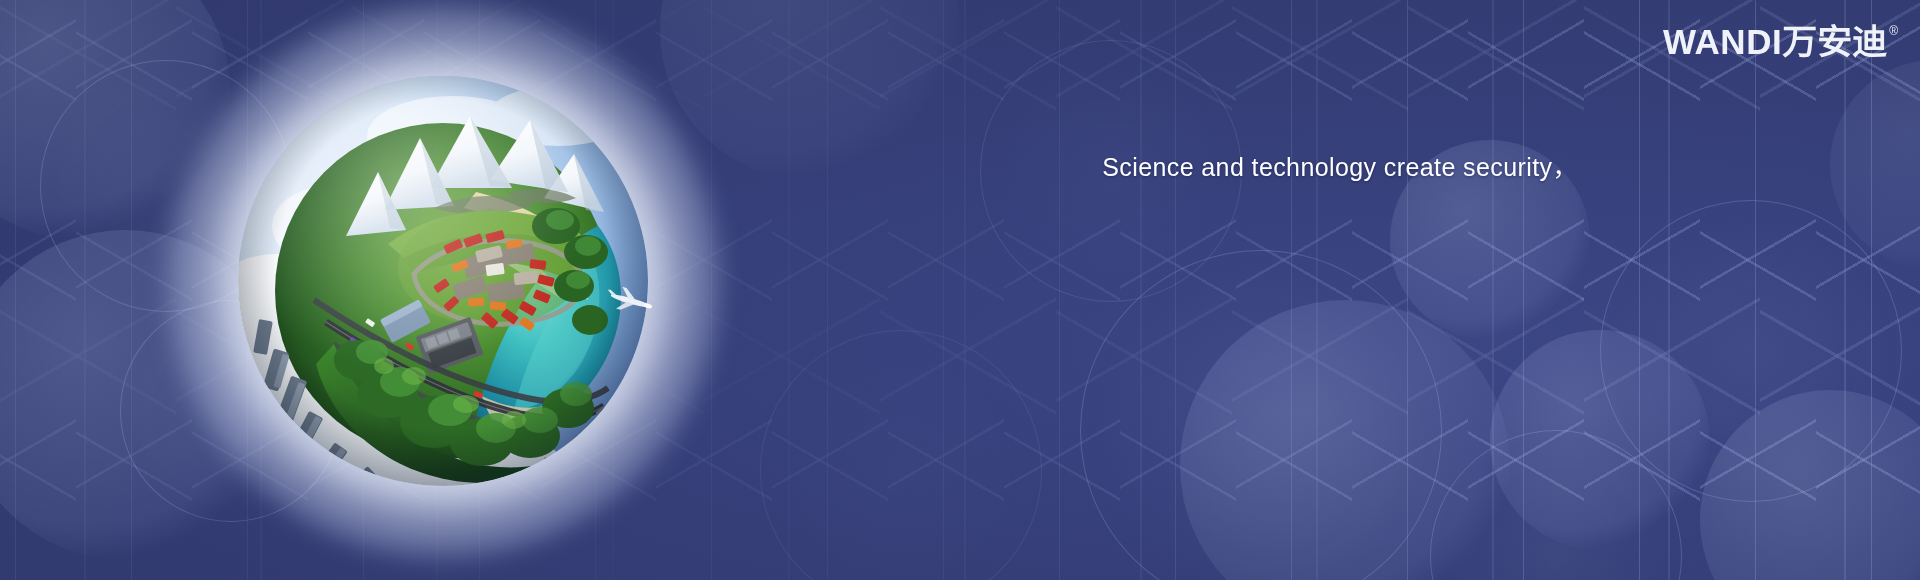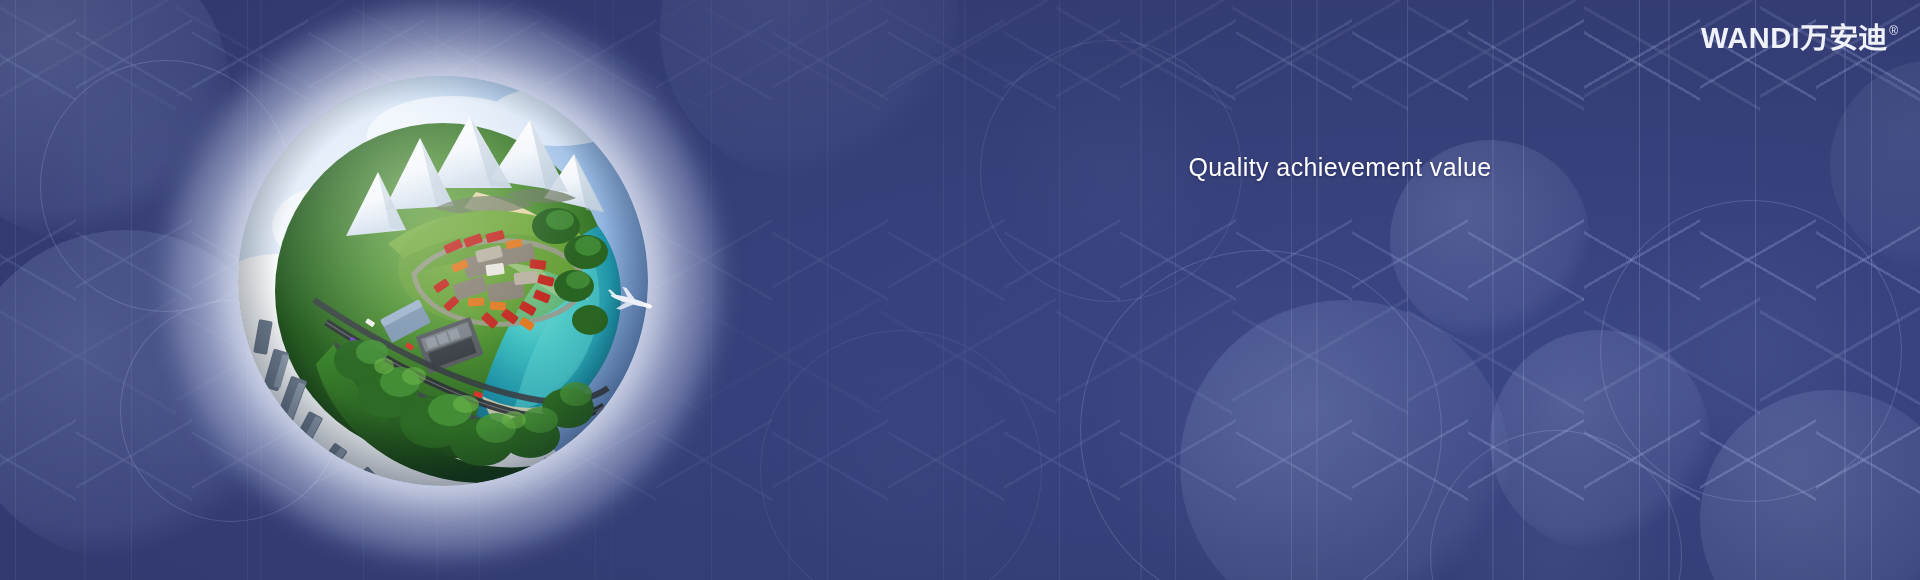--- a/index.html
+++ b/index.html
@@ -108,21 +108,21 @@
 
   
   .logo{
     position:absolute;
     right:22px; top:24px;
     display:flex;
     align-items:flex-start;
     color:#f0f2fa;
   }
   .logo-text{
-    font-size:29px;
+    font-size:35px;
     font-weight:bold;
     letter-spacing:.5px;
     line-height:1;
     white-space:nowrap;
   }
   .logo-cn{letter-spacing:0px;}
   .logo-r{
     font-size:12px;
     line-height:1;
     margin-left:2px;
@@ -413,21 +413,21 @@
         <path d="M28 15 L18 4 L23 4 L36 14 Z" fill="#e8eef6"></path>
         <path d="M28 19 L18 30 L23 30 L36 20 Z" fill="#dde5f0"></path>
         <path d="M10 17 L3 12 L6 11 L14 15 Z" fill="#e8eef6"></path>
         <ellipse cx="52" cy="17" rx="5" ry="2.6" fill="#ffffff"></ellipse>
       </g>
     </svg>
   </div>
 
   <div class="copy">
     <div class="subline">
-      <span class="l2">Quality achievement value</span>
+      <span class="l1">Science and technology create security，</span>
     </div>
   </div>
 
   <div class="logo">
     <span class="logo-text">WANDI</span>
     <span class="logo-text logo-cn">万安迪</span>
     <span class="logo-r">®</span>
   </div>
 
 </div>

